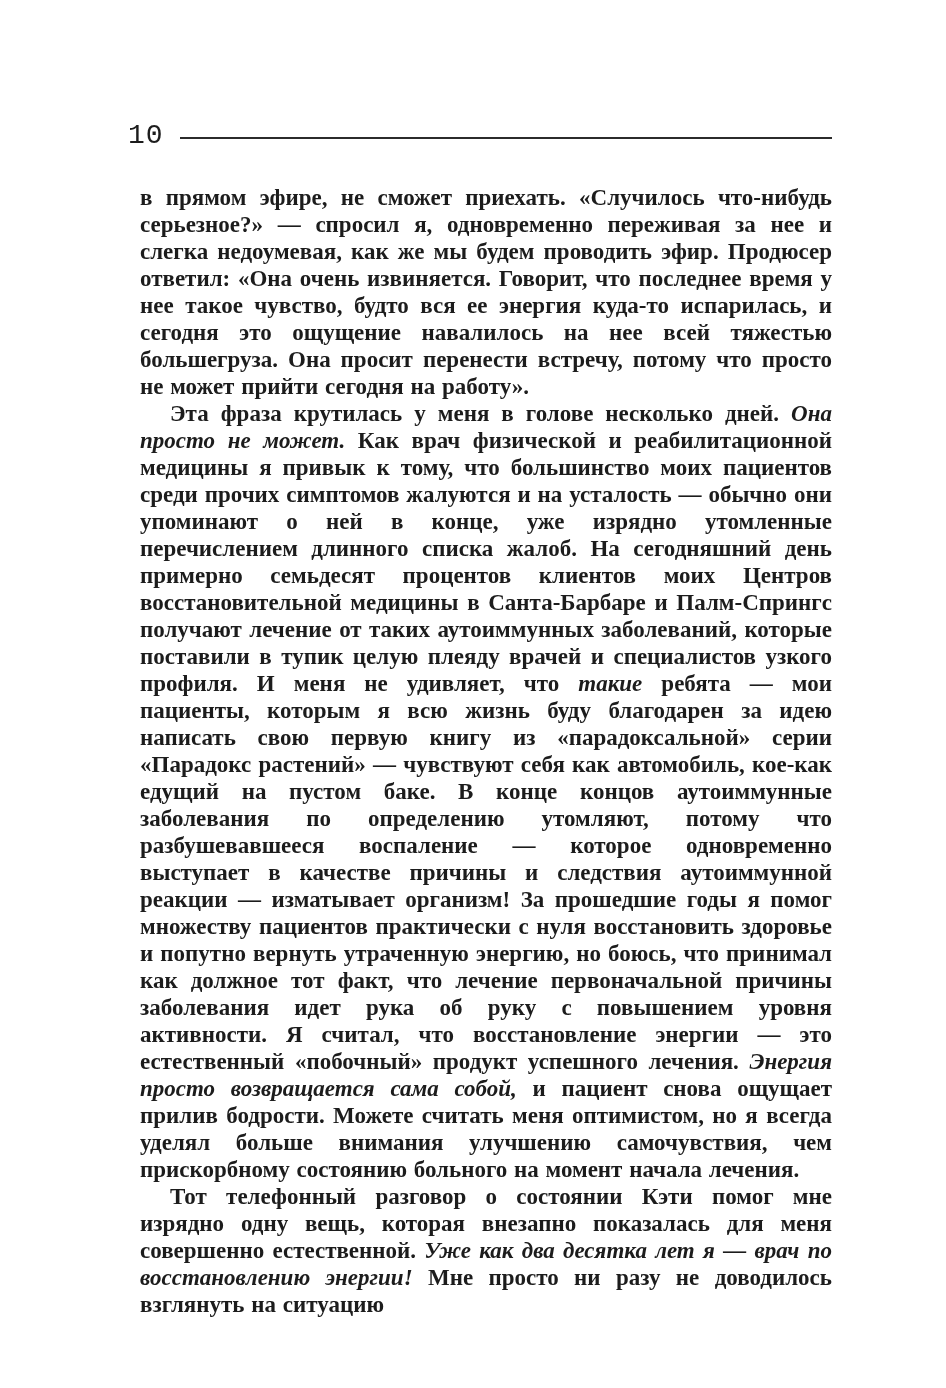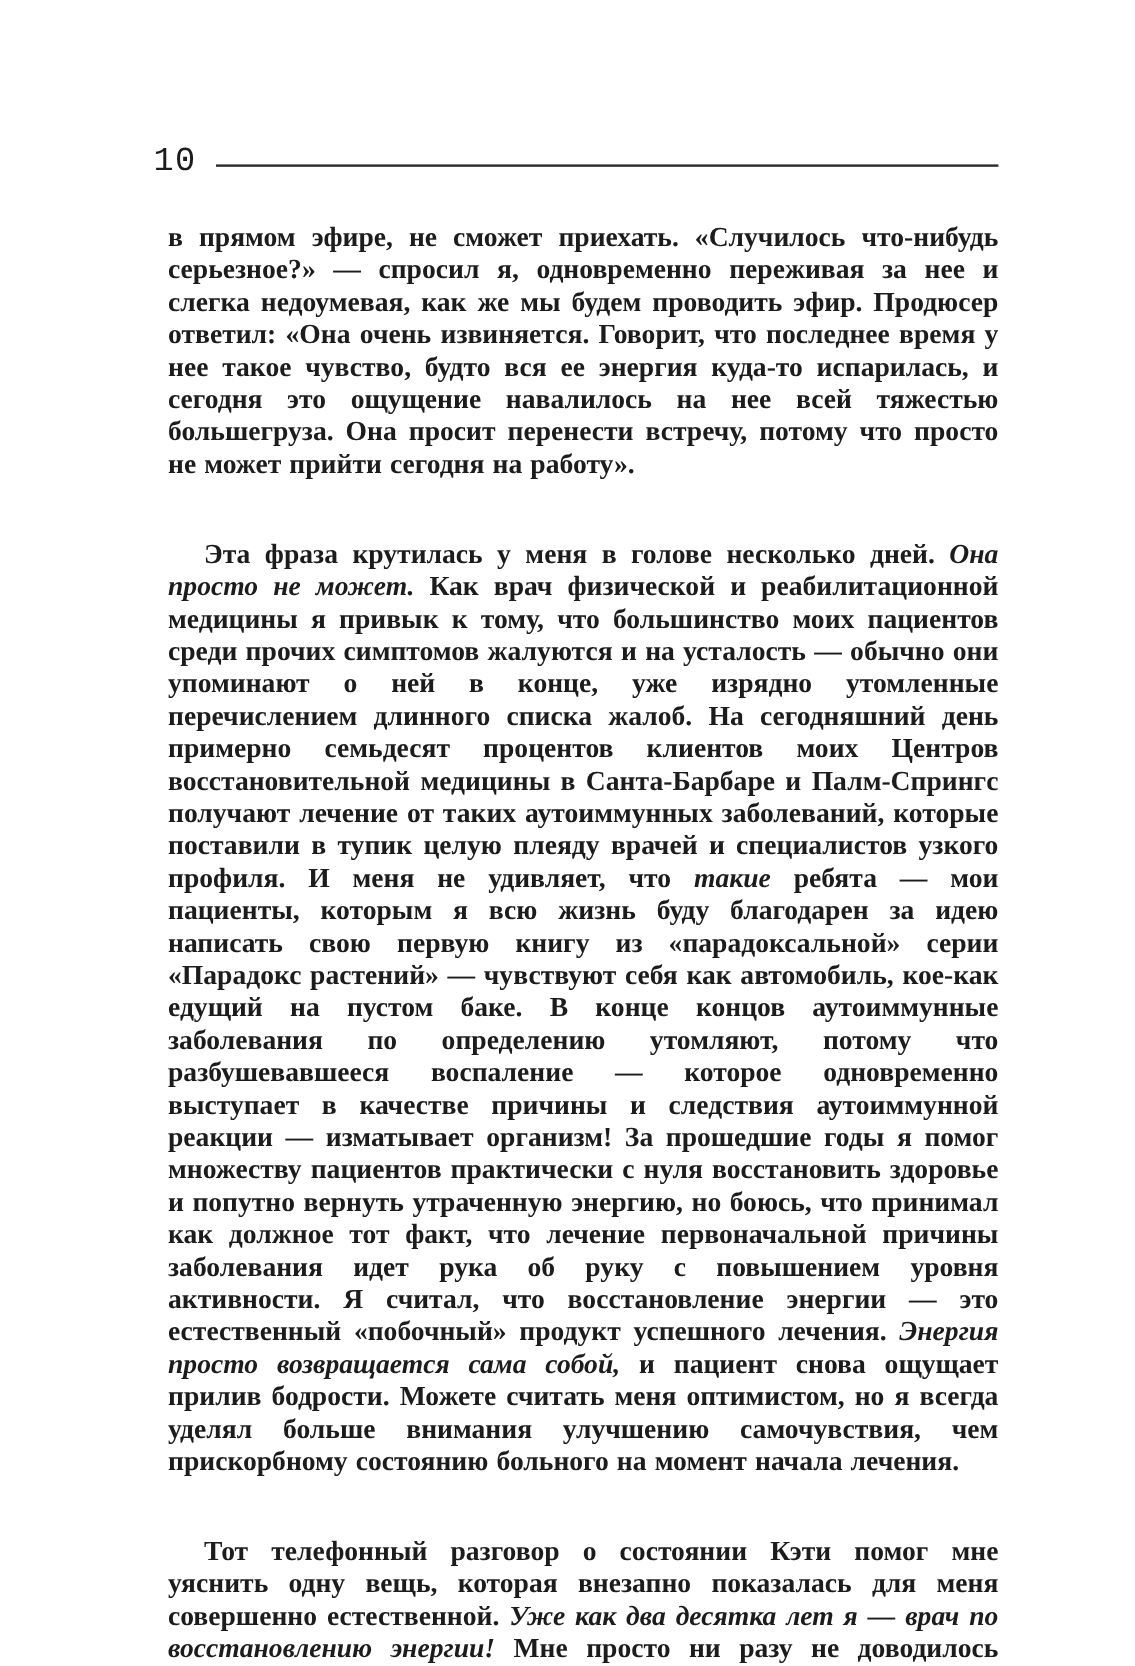--- a/index.html
+++ b/index.html
@@ -46,32 +46,31 @@
   .para {
     margin: 0;
     font-size: 23px;
     line-height: 27px;
     text-align: justify;
     word-spacing: 1px;
     font-weight: bold;
   }
   .para.indent {
     text-indent: 30px;
-    margin-top: 48px;
   }
   .para em {
     font-style: italic;
   }
 </style>
 </head>
 <body>
 
 <div class="page">
   <div class="header">
     <span class="page-number">10</span>
     <span class="rule"></span>
   </div>
   <div class="text-block">
       <p class="para"><span>в прямом эфире, не сможет приехать. «Случилось что-нибудь серьезное?» — спросил я, одновременно переживая за нее и слегка недоумевая, как же мы будем проводить эфир. Продюсер ответил: «Она очень извиняется. Говорит, что последнее время у нее такое чувство, будто вся ее энергия куда-то испарилась, и сегодня это ощущение навалилось на нее всей тяжестью большегруза. Она просит перенести встречу, потому что просто не может прийти сегодня на работу».</span></p>
       <p class="para indent"><span>Эта фраза крутилась у меня в голове несколько дней. </span><em>Она просто не может.</em><span> Как врач физической и реабилитационной медицины я привык к тому, что большинство моих пациентов среди прочих симптомов жалуются и на усталость — обычно они упоминают о ней в конце, уже изрядно утомленные перечислением длинного списка жалоб. На сегодняшний день примерно семьдесят процентов клиентов моих Центров восстановительной медицины в Санта-Барбаре и Палм-Спрингс получают лечение от таких аутоиммунных заболеваний, которые поставили в тупик целую плеяду врачей и специалистов узкого профиля. И меня не удивляет, что </span><em>такие</em><span> ребята — мои пациенты, которым я всю жизнь буду благодарен за идею написать свою первую книгу из «парадоксальной» серии «Парадокс растений» — чувствуют себя как автомобиль, кое-как едущий на пустом баке. В конце концов аутоиммунные заболевания по определению утомляют, потому что разбушевавшееся воспаление — которое одновременно выступает в качестве причины и следствия аутоиммунной реакции — изматывает организм! За прошедшие годы я помог множеству пациентов практически с нуля восстановить здоровье и попутно вернуть утраченную энергию, но боюсь, что принимал как должное тот факт, что лечение первоначальной причины заболевания идет рука об руку с повышением уровня активности. Я считал, что восстановление энергии — это естественный «побочный» продукт успешного лечения. </span><em>Энергия просто возвращается сама собой,</em><span> и пациент снова ощущает прилив бодрости. Можете считать меня оптимистом, но я всегда уделял больше внимания улучшению самочувствия, чем прискорбному состоянию больного на момент начала лечения.</span></p>
-      <p class="para indent"><span>Тот телефонный разговор о состоянии Кэти помог мне уяснить одну вещь, которая внезапно показалась для меня совершенно естественной. </span><em>Уже как два десятка лет я — врач по восстановлению энергии!</em><span> Мне просто ни разу не доводилось взглянуть на ситуацию</span></p>
+      <p class="para indent"><span>Тот телефонный разговор о состоянии Кэти помог мне изрядно одну вещь, которая внезапно показалась для меня совершенно естественной. </span><em>Уже как два десятка лет я — врач по восстановлению энергии!</em><span> Мне просто ни разу не доводилось взглянуть на ситуацию</span></p>
     </div>
 </div>
 
 </body></html>

